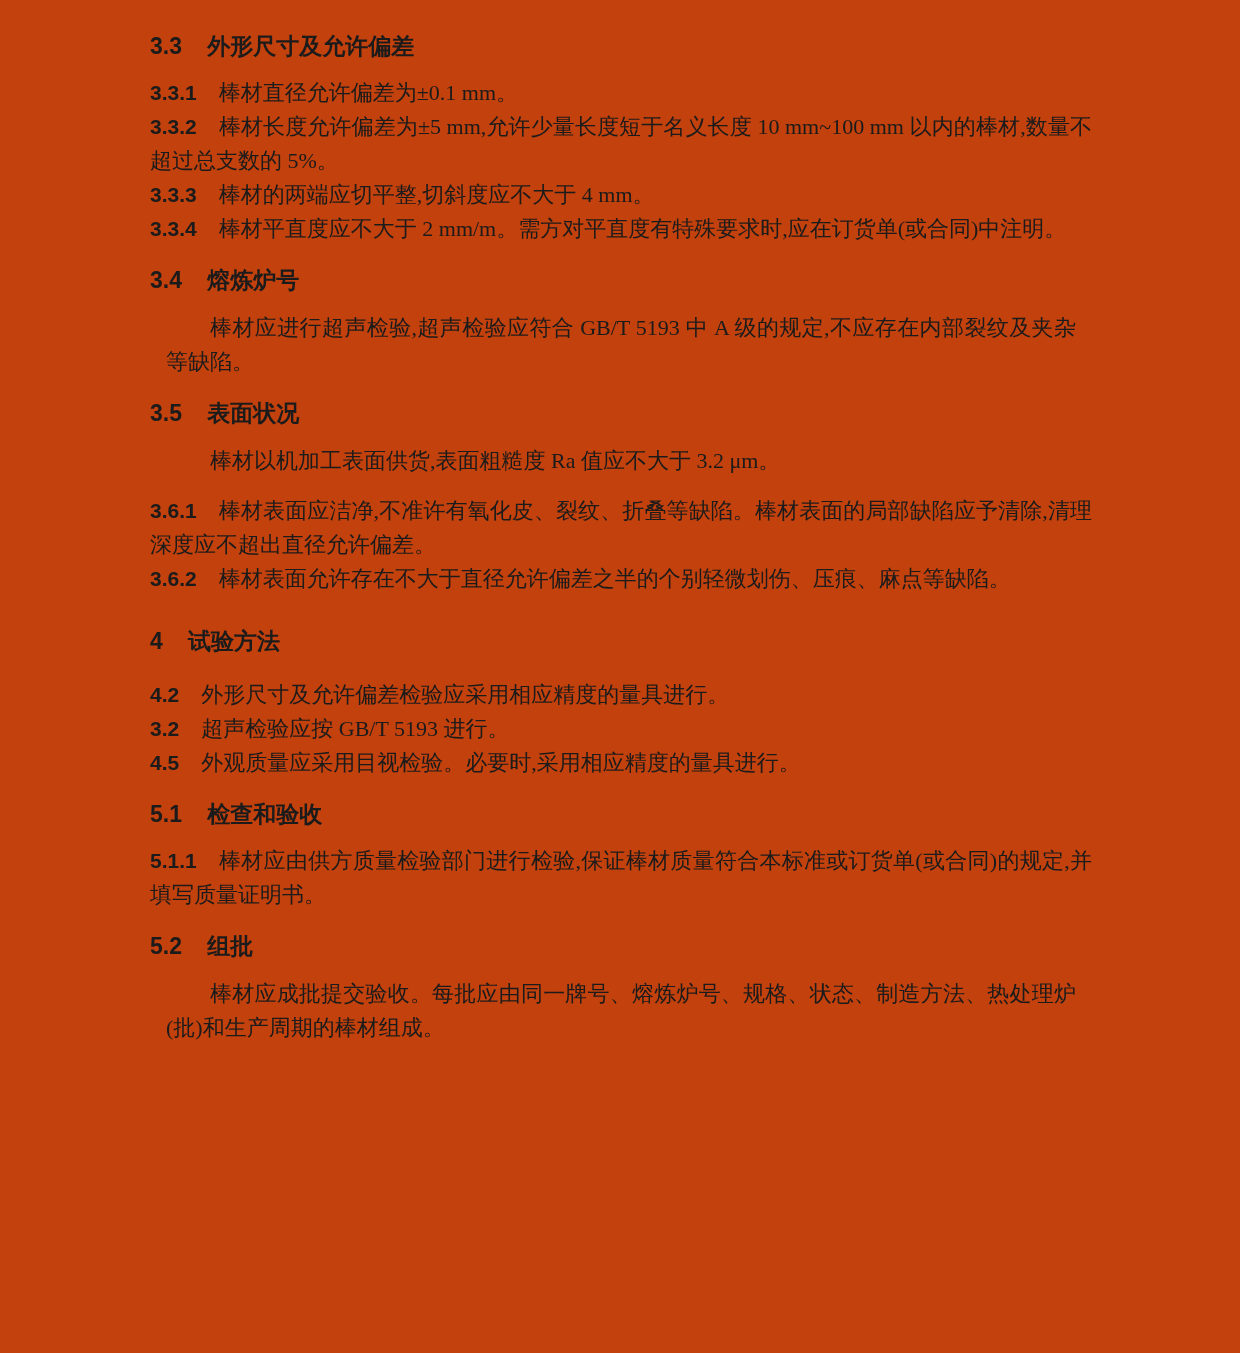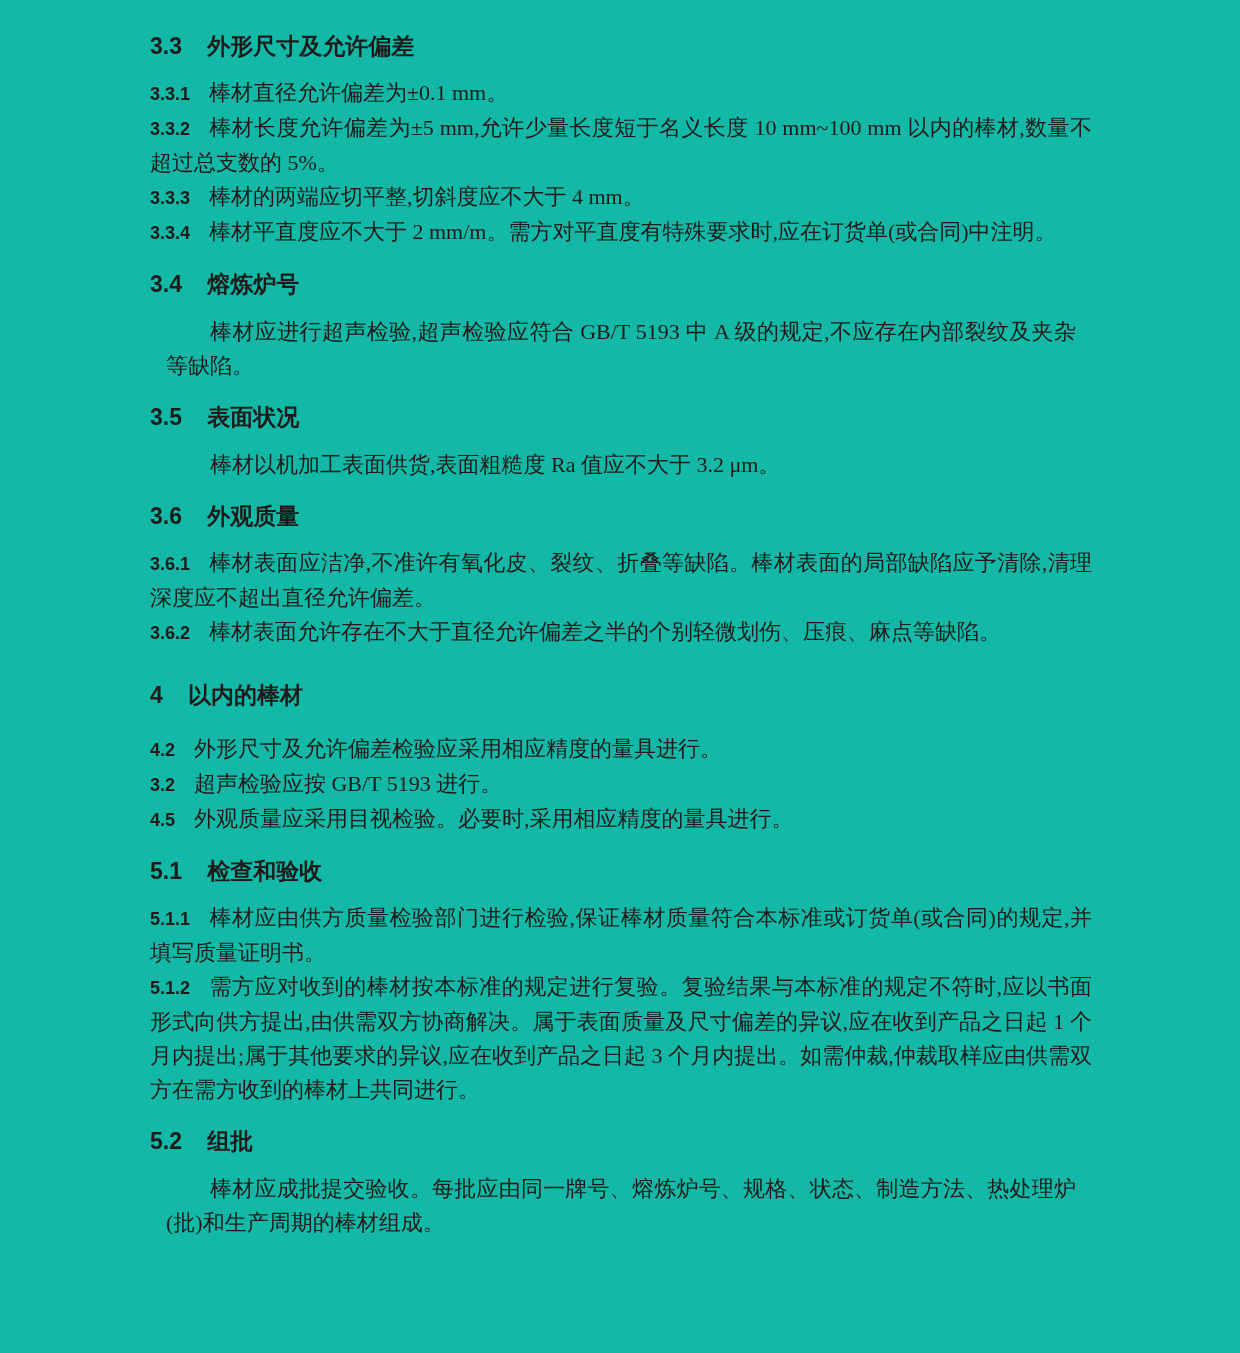--- a/index.html
+++ b/index.html
@@ -10,21 +10,21 @@
     width: 1240px;
     height: 1353px;
     background: #ffffff;
     overflow: hidden;
   }
   .page {
     box-sizing: border-box;
     width: 1240px;
     height: 1353px;
     padding: 12px 148px 0 150px;
-    background: #14b8a6;
+    background: #c2410c;
     color: #1b1b1b;
     font-family: "Liberation Serif", "DejaVu Serif", serif;
     font-size: 22px;
     line-height: 34px;
     text-align: justify;
   }
   
   .chapter {
     font-family: "Liberation Sans", "DejaVu Sans", sans-serif;
     font-weight: bold;
@@ -45,21 +45,21 @@
   .chapter .num, .h2 .num {
     margin-right: 1.1em;
   }
   
   p.clause {
     margin: 0;
   }
   p.clause .num {
     font-family: "Liberation Sans", "DejaVu Sans", sans-serif;
     font-weight: bold;
-    font-size: 18px;
+    font-size: 21px;
     margin-right: 1.05em;
   }
   
   p.para {
     margin: 16px;
     text-indent: 2em;
   }
 </style>
 </head>
 <body>
@@ -77,40 +77,38 @@
   <p class="clause"><span class="num">3.3.4</span><span>棒材平直度应不大于 2 mm/m。需方对平直度有特殊要求时,应在订货单(或合同)中注明。</span></p>
 
   <h3 class="h2"><span class="num">3.4</span><span>熔炼炉号</span></h3>
 
   <p class="para">棒材应进行超声检验,超声检验应符合 GB/T 5193 中 A 级的规定,不应存在内部裂纹及夹杂等缺陷。</p>
 
   <h3 class="h2"><span class="num">3.5</span><span>表面状况</span></h3>
 
   <p class="para">棒材以机加工表面供货,表面粗糙度 Ra 值应不大于 3.2 μm。</p>
 
-  <h3 class="h2"><span class="num">3.6</span><span>外观质量</span></h3>
 
   <p class="clause"><span class="num">3.6.1</span><span>棒材表面应洁净,不准许有氧化皮、裂纹、折叠等缺陷。棒材表面的局部缺陷应予清除,清理深度应不超出直径允许偏差。</span></p>
 
   <p class="clause"><span class="num">3.6.2</span><span>棒材表面允许存在不大于直径允许偏差之半的个别轻微划伤、压痕、麻点等缺陷。</span></p>
 
-  <h2 class="chapter"><span class="num">4</span><span>以内的棒材</span></h2>
+  <h2 class="chapter"><span class="num">4</span><span>试验方法</span></h2>
 
 
   <p class="clause"><span class="num">4.2</span><span>外形尺寸及允许偏差检验应采用相应精度的量具进行。</span></p>
 
   <p class="clause"><span class="num">3.2</span><span>超声检验应按 GB/T 5193 进行。</span></p>
 
 
   <p class="clause"><span class="num">4.5</span><span>外观质量应采用目视检验。必要时,采用相应精度的量具进行。</span></p>
 
 
   <h3 class="h2"><span class="num">5.1</span><span>检查和验收</span></h3>
 
   <p class="clause"><span class="num">5.1.1</span><span>棒材应由供方质量检验部门进行检验,保证棒材质量符合本标准或订货单(或合同)的规定,并填写质量证明书。</span></p>
 
-  <p class="clause"><span class="num">5.1.2</span><span>需方应对收到的棒材按本标准的规定进行复验。复验结果与本标准的规定不符时,应以书面形式向供方提出,由供需双方协商解决。属于表面质量及尺寸偏差的异议,应在收到产品之日起 1 个月内提出;属于其他要求的异议,应在收到产品之日起 3 个月内提出。如需仲裁,仲裁取样应由供需双方在需方收到的棒材上共同进行。</span></p>
 
   <h3 class="h2"><span class="num">5.2</span><span>组批</span></h3>
 
   <p class="para">棒材应成批提交验收。每批应由同一牌号、熔炼炉号、规格、状态、制造方法、热处理炉(批)和生产周期的棒材组成。</p>
 
 </main>
 
 </body></html>

